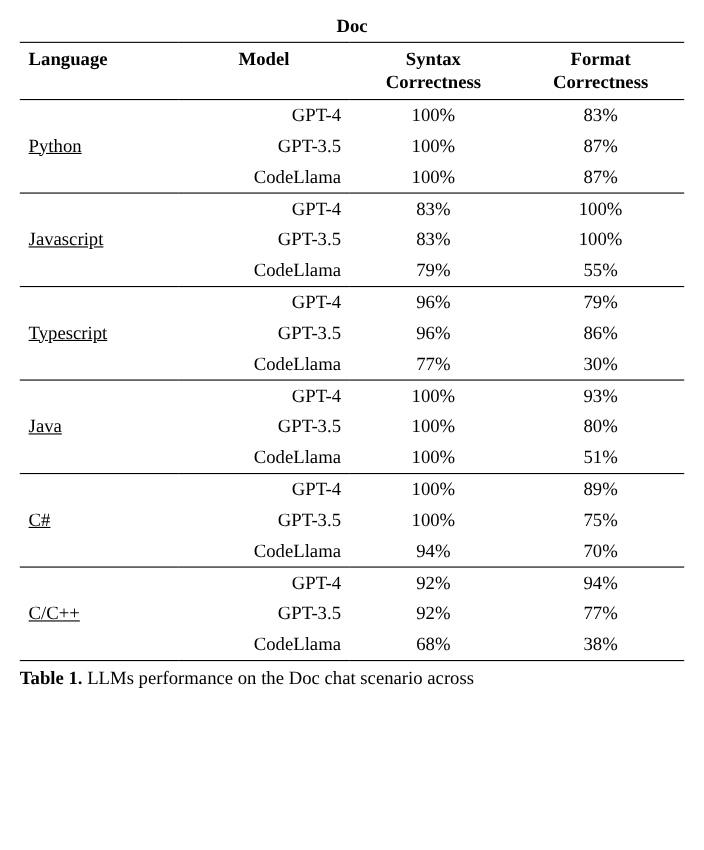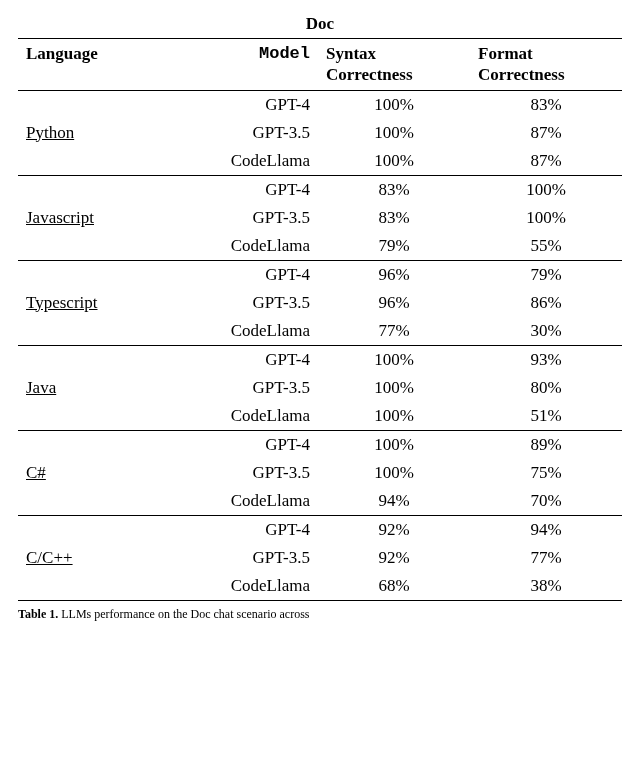--- a/index.html
+++ b/index.html
@@ -35,45 +35,45 @@
       vertical-align: top;
       padding-top: 4px;
       padding-bottom: 4px;
       line-height: 1.25;
     }
     .header-row th.col-lang {
       text-align: left;
       width: 128px;
     }
     .header-row th.col-model {
-      text-align: right;
+      text-align: center;
       width: 140px;
-      font-family: Liberation Mono, monospace;
     }
     .header-row th.col-metric {
+      text-align: center;
     }
     td.col-lang {
       text-align: left;
       text-decoration: underline;
     }
     td.col-model {
       text-align: right;
     }
     td.col-metric {
       text-align: center;
     }
     tr.group-sep td {
       border-bottom: 1px solid #000;
     }
     tr.last-sep td {
       border-bottom: 1.5px solid #000;
     }
     .caption {
       margin-top: 6px;
-      font-size: 12px;
+      font-size: 17px;
     }
     .caption .label {
       font-weight: bold;
     }
   </style>
 </head>
 <body>
 
 <table>
   <tbody>

